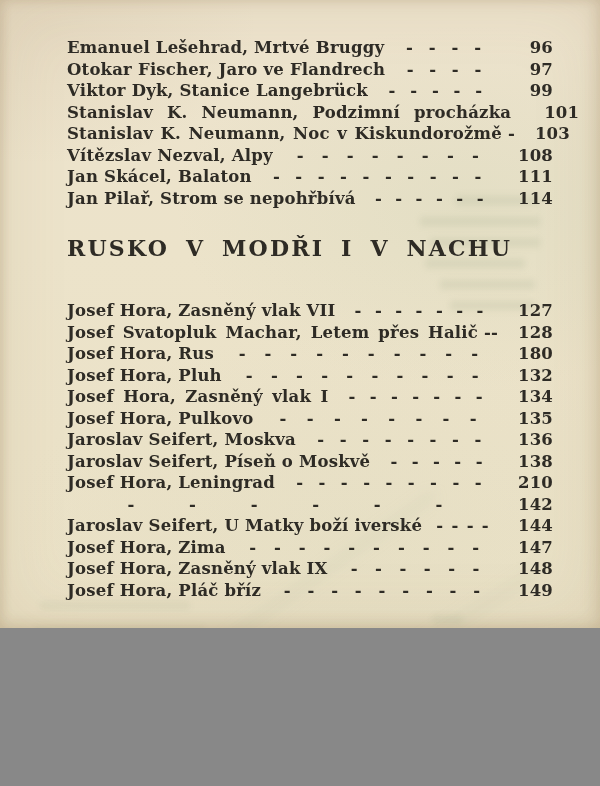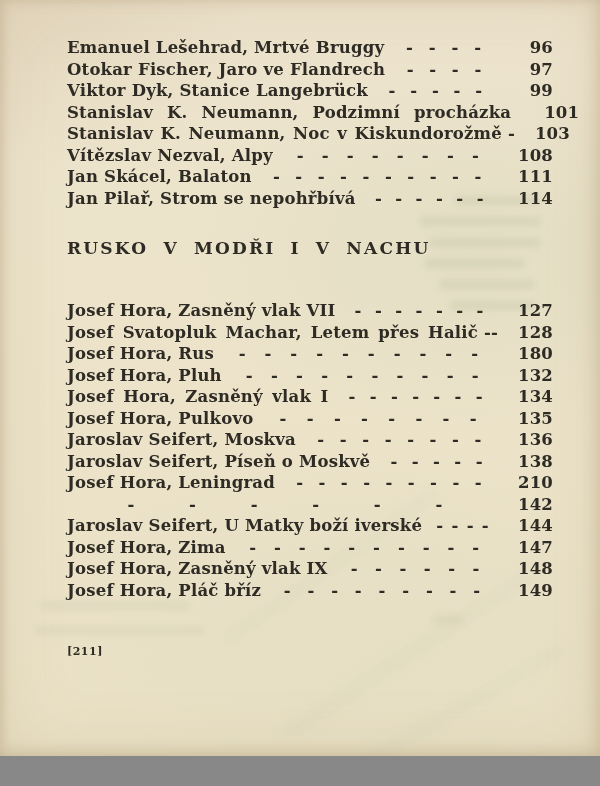--- a/index.html
+++ b/index.html
@@ -1,17 +1,17 @@
 <!DOCTYPE html>
 <html><head>
 <meta charset="utf-8">
 <style>
   html,body{margin:0;padding:0;background:#888;}
   .page{
-    position:relative;width:600px;height:756px;overflow:hidden;
+    position:relative;width:600px;height:628px;overflow:hidden;
     background:
       radial-gradient(ellipse 420px 260px at 78% 33%, rgba(186,201,168,0.18), transparent 70%),
       radial-gradient(ellipse 500px 300px at 60% 85%, rgba(200,205,175,0.12), transparent 70%),
       radial-gradient(ellipse 300px 200px at 8% 4%, rgba(168,140,100,0.10), transparent 70%),
       linear-gradient(180deg,#ede3cd 0%,#ece3ca 40%,#eae1c6 100%);
     box-shadow:
       inset 0 0 70px rgba(140,105,60,0.13),
       inset -6px 0 16px rgba(130,100,60,0.12),
       inset 4px 0 10px rgba(130,100,60,0.09),
       inset 0 -6px 14px rgba(130,100,60,0.08);
@@ -23,21 +23,21 @@
   .s2{top:300px;}
   .row{display:flex;align-items:baseline;height:21.5px;font-size:16.5px;line-height:21.5px;white-space:pre;letter-spacing:0.2px;}
   .t{flex:0 0 auto;}
   .leader{flex:1 1 auto;min-width:6px;display:flex;justify-content:space-evenly;margin:0 10px 0 6px;overflow:hidden;}
   .leader span{display:inline-block;}
   .num{flex:0 0 46px;text-align:right;}
   .s1 .row:nth-child(4) .t{word-spacing:8px;}
   .s1 .row:nth-child(5) .t{word-spacing:1.5px;}
   .s2 .row:nth-child(2) .t{word-spacing:3px;}
   .s2 .row:nth-child(5) .t{word-spacing:3.5px;}
-  .heading{position:absolute;left:67px;top:239px;margin:0;font-size:17px;line-height:19px;letter-spacing:2.2px;word-spacing:7px;font-weight:bold;}
+  .heading{position:absolute;left:67px;top:239px;margin:0;font-size:22px;line-height:19px;letter-spacing:2.2px;word-spacing:7px;font-weight:bold;}
   .folio{position:absolute;left:67px;top:645px;font-size:11px;letter-spacing:0.5px;}
   
   .ghost{position:absolute;background:rgba(138,152,122,0.15);filter:blur(3px);border-radius:3px;}
   .streak{position:absolute;background:rgba(168,174,148,0.08);filter:blur(6px);border-radius:10px;}
 </style>
 </head>
 <body>
 
 <div class="page">
 

